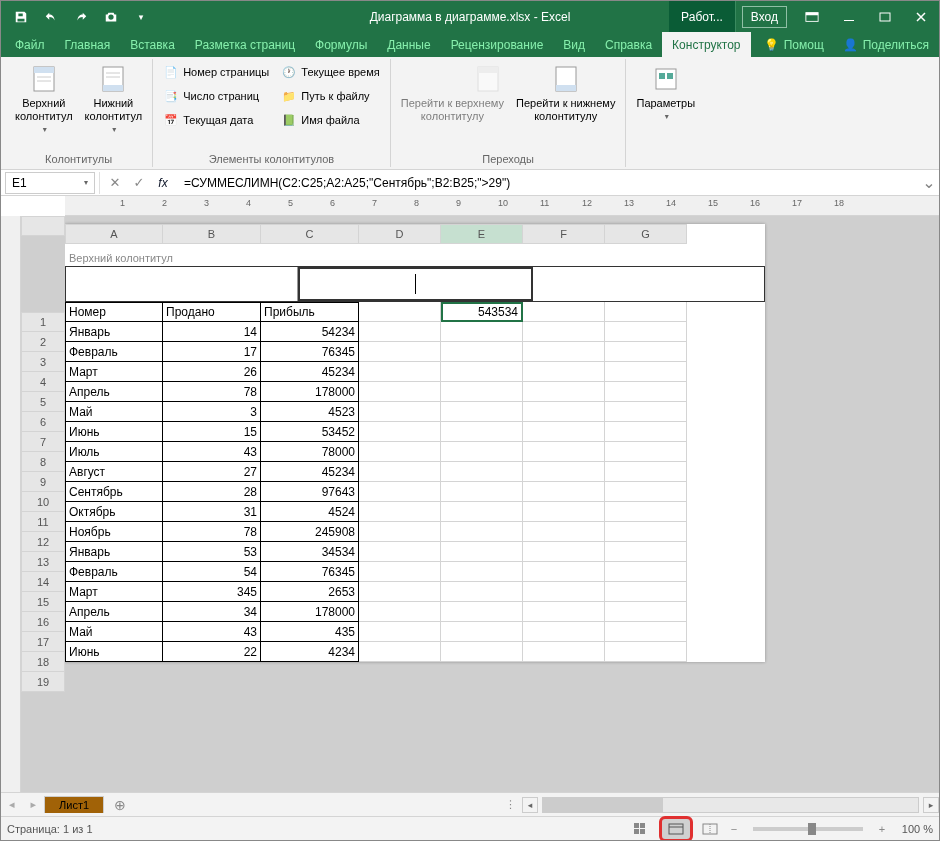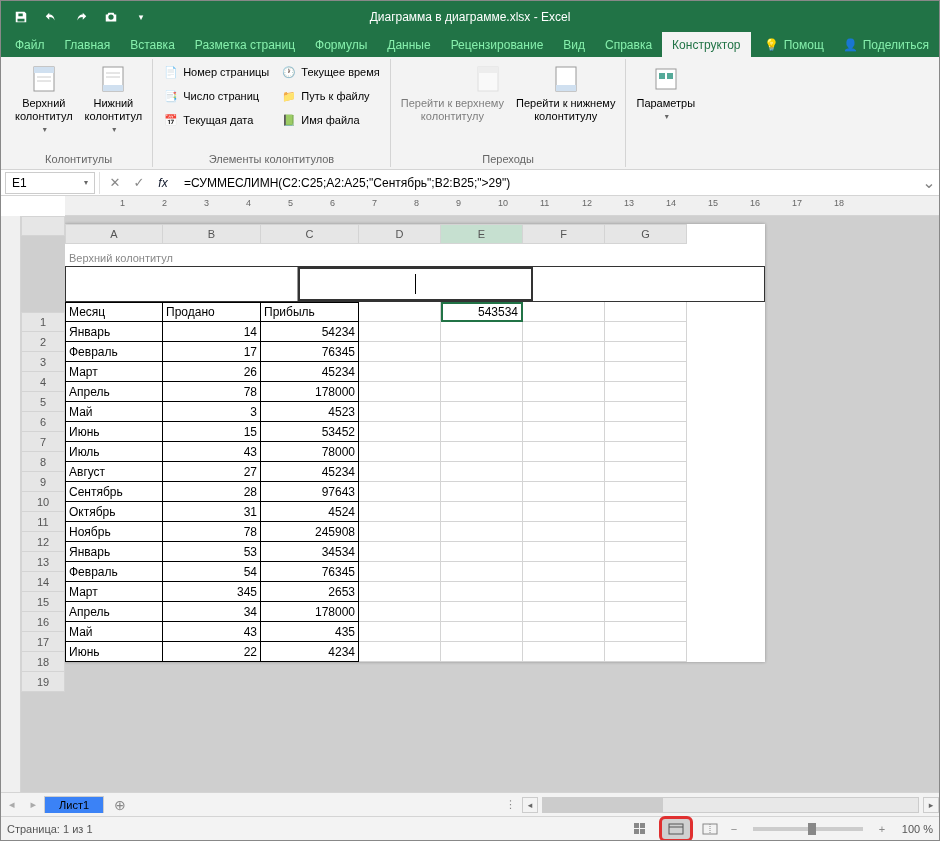--- a/index.html
+++ b/index.html
@@ -78,21 +78,21 @@
 .cell { border-right: 1px solid #d4d4d4; border-bottom: 1px solid #d4d4d4; font-size: 12px; padding: 0 3px; display: flex; align-items: center; overflow: hidden; }
 .cell.bordered { border: 1px solid #000; border-top: none; border-left: none; }
 .cell.bordered.firstcol { border-left: 1px solid #000; }
 .cell.bordered.firstrow { border-top: 1px solid #000; }
 .cell.r { justify-content: flex-end; }
 .cell.selected { border: 2px solid #217346; }
 
 
 .sheettabs { height: 24px; background: #f3f3f3; border-top: 1px solid #d4d4d4; display: flex; align-items: center; font-size: 11px; }
 .st-nav { padding: 0 8px; color: #aaa; cursor: pointer; }
-.st-tab { padding: 2px 14px; background: #3b82f6; border: 1px solid #ccc; border-bottom: none; cursor: pointer; }
+.st-tab { padding: 2px 14px; background: #a16207; border: 1px solid #ccc; border-bottom: none; cursor: pointer; }
 .st-add { padding: 0 10px; color: #888; cursor: pointer; font-size: 14px; }
 .st-scroll { margin-left: auto; display: flex; align-items: center; width: 440px; }
 .st-scroll-track { flex: 1; height: 16px; background: #e8e8e8; border: 1px solid #ccc; position: relative; margin: 0 4px; }
 .st-scroll-thumb { position: absolute; left: 0; top: 0; bottom: 0; width: 120px; background: #ccc; }
 .st-scroll-btn { width: 16px; height: 16px; border: 1px solid #ccc; display: flex; align-items: center; justify-content: center; font-size: 9px; color: #666; cursor: pointer; }
 
 
 .statusbar { height: 24px; background: #f3f3f3; border-top: 1px solid #d4d4d4; display: flex; align-items: center; font-size: 11px; color: #555; padding: 0 6px; }
 .sb-right { margin-left: auto; display: flex; align-items: center; gap: 4px; }
 .view-btn { width: 26px; height: 18px; display: flex; align-items: center; justify-content: center; cursor: pointer; border: 1px solid transparent; }
@@ -129,20 +129,45 @@
         </svg>
       </div>
     <div class="qat-btn">
         <svg width="14" height="14" viewBox="0 0 16 16">
           <path d="M2 5h2l1-2h6l1 2h2v8H2V5zm6 6a3 3 0 100-6 3 3 0 000 6z"></path>
         </svg>
       </div>
     <div class="qat-btn" style="font-size:9px">▾</div>
   </div>
   <div class="title-text">Диаграмма в диаграмме.xlsx  -  Excel</div>
+  <div class="title-right">
+    <div class="trbtn mode">Работ...</div>
+    <div class="trbtn login">Вход</div>
+    <div class="trbtn">
+        <svg width="14" height="12" viewBox="0 0 16 12">
+          <rect x="1" y="1" width="14" height="10" fill="none" stroke="#fff"></rect>
+          <rect x="1" y="1" width="14" height="3" fill="#fff"></rect>
+        </svg>
+      </div>
+    <div class="trbtn">
+        <svg width="12" height="12">
+          <rect x="1" y="9" width="10" height="1" fill="#fff"></rect>
+        </svg>
+      </div>
+    <div class="trbtn">
+        <svg width="12" height="12">
+          <rect x="1" y="2" width="10" height="8" fill="none" stroke="#fff"></rect>
+        </svg>
+      </div>
+    <div class="trbtn">
+        <svg width="12" height="12">
+          <path d="M2 2l8 8M10 2l-8 8" stroke="#fff" stroke-width="1.5"></path>
+        </svg>
+      </div>
+  </div>
 </div>
 
 <div class="ribbon-tabs">
   <div class="rtab">Файл</div>
   <div class="rtab">Главная</div>
   <div class="rtab">Вставка</div>
   <div class="rtab">Разметка страниц</div>
   <div class="rtab">Формулы</div>
   <div class="rtab">Данные</div>
   <div class="rtab">Рецензирование</div>
@@ -346,21 +371,21 @@
         <div class="header-label">Верхний колонтитул</div>
         <div class="header-box">
           <div class="header-sec"></div>
           <div class="header-sec">
               <div class="cursor-blink"></div>
             </div>
           <div class="header-sec"></div>
         </div>
         <div class="grid" id="grid">
             <div class="row">
-              <div class="cell colA bordered firstcol firstrow">Месяц</div>
+              <div class="cell colA bordered firstcol firstrow">Номер</div>
               <div class="cell colB bordered firstrow">Продано</div>
               <div class="cell colC bordered firstrow">Прибыль</div>
               <div class="cell colD"></div>
               <div class="cell colE selected r">543534</div>
               <div class="cell colF"></div>
               <div class="cell colG"></div>
             </div>
             <div class="row">
               <div class="cell colA bordered firstcol">Январь</div>
               <div class="cell colB bordered r">14</div>

